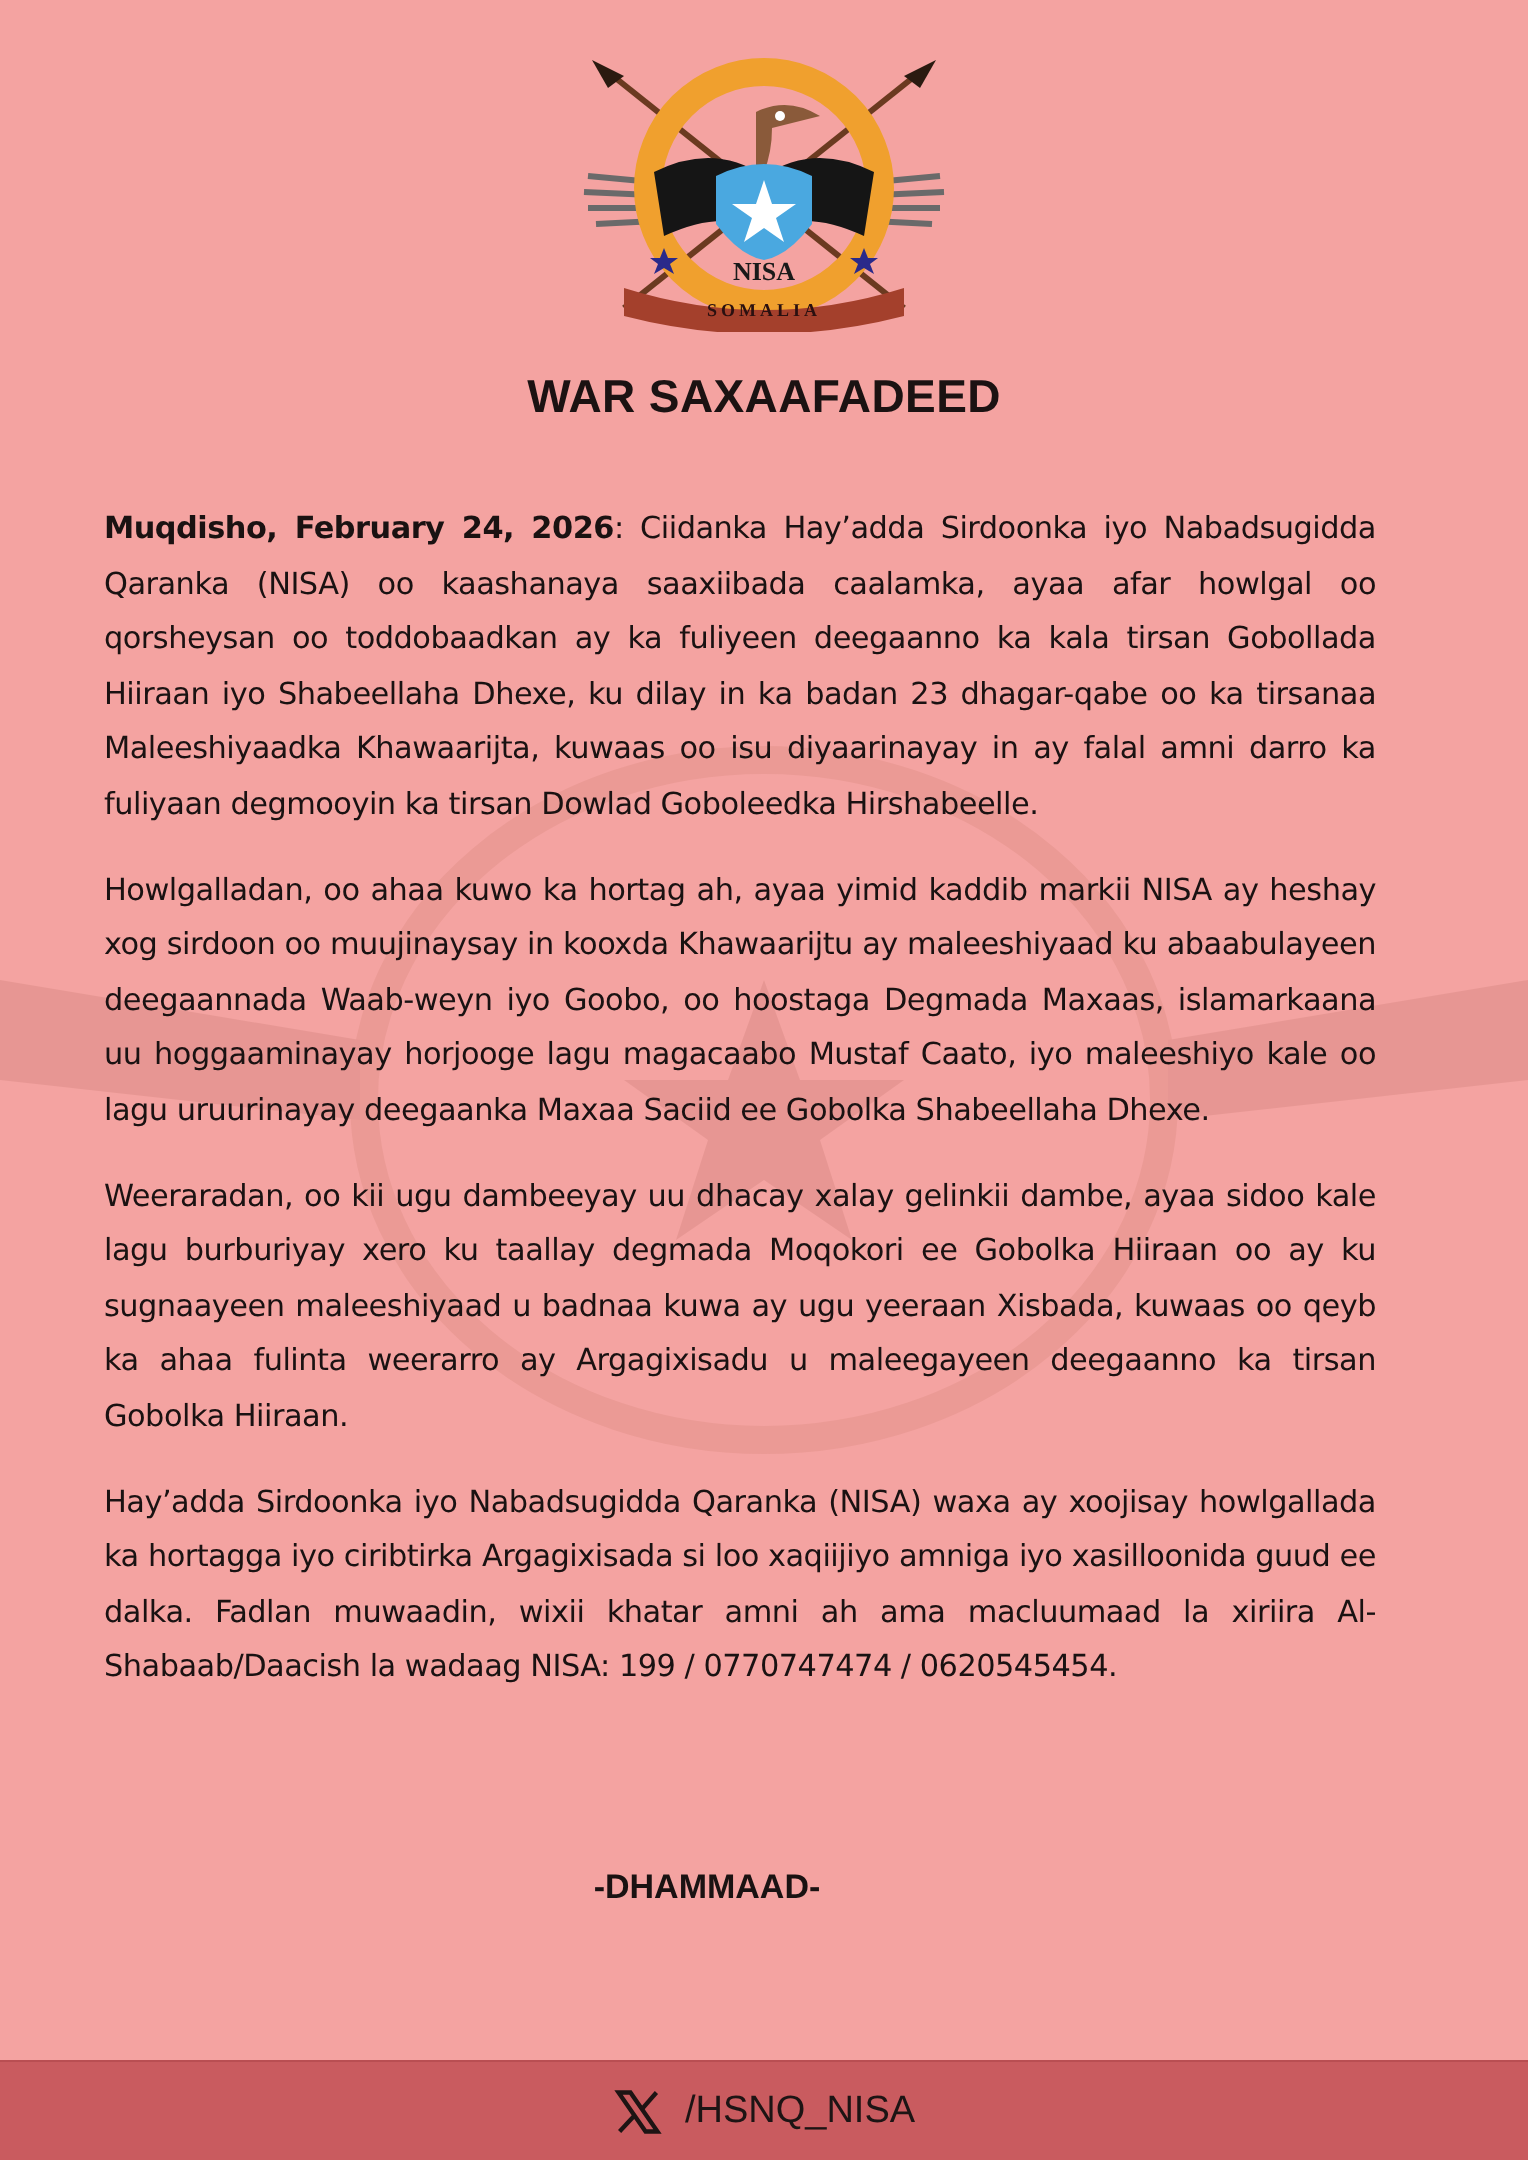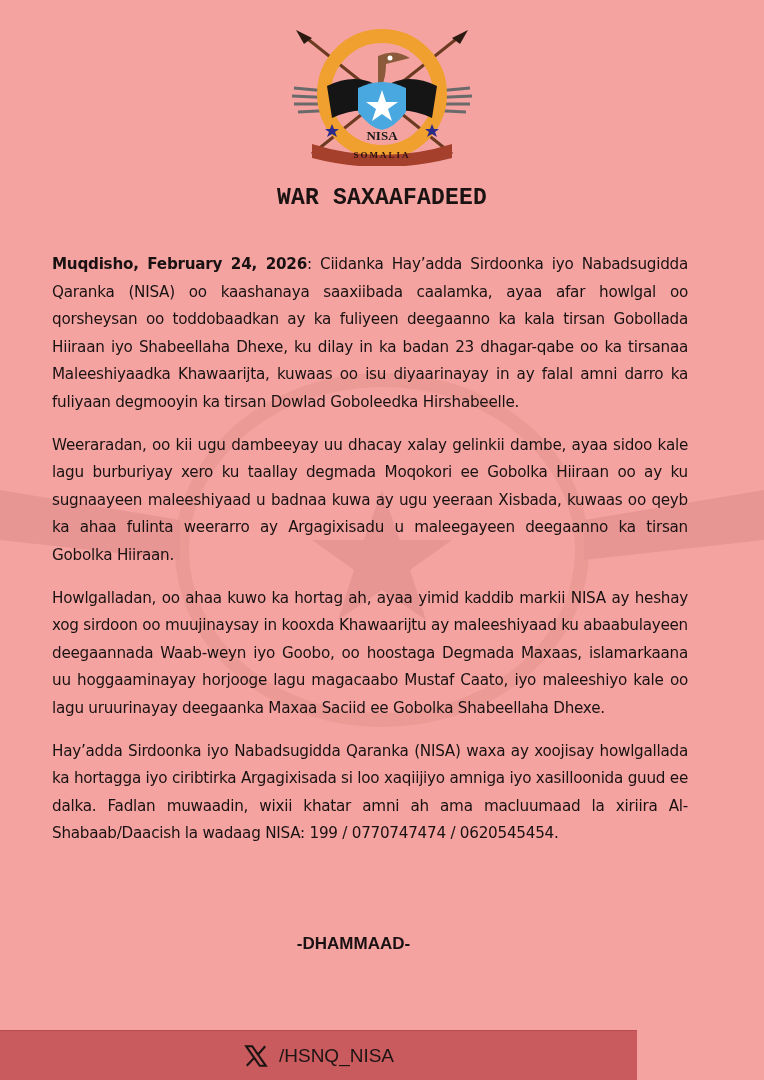--- a/index.html
+++ b/index.html
@@ -13,37 +13,37 @@
     .watermark {
       position: absolute; left: 0; top: 370px; width: 764px; height: 380px;
       opacity: 0.10; pointer-events: none;
     }
     .logo-wrap {
       position: absolute; left: 0; top: 26px; width: 764px;
       display: flex; justify-content: center;
     }
     .title {
       position: absolute; left: 0; top: 185px; width: 764px;
-      text-align: center; font-family: Liberation Mono, monospace;
+      text-align: center; font-family: Liberation Sans, sans-serif;
       font-weight: 700; font-size: 23px; color: #1b1212; letter-spacing: 0.2px;
     }
     .content {
       position: absolute; left: 52px; top: 251px; width: 636px;
       font-size: 15.2px; line-height: 27.6px; text-align: justify;
       letter-spacing: -0.25px;
     }
     .content p { margin: 0 0 15px 0; }
     .content .lead { font-weight: 700; }
     .closing {
       position: absolute; left: 0; top: 934px; width: 707px;
       text-align: center; font-family: "Liberation Sans", sans-serif;
       font-weight: 700; font-size: 17px;
     }
     .footer {
-      position: absolute; left: 0; top: 1030px; width: 637px; height: 50px;
+      position: absolute; left: 0; top: 1030px; width: 764px; height: 50px;
       background: #c95b5f;
       display: flex; align-items: center; justify-content: center; gap: 10px;
       border-top: 1px solid #b94e52;
     }
     .footer .x-icon { width: 26px; height: 26px; display: inline-block; }
     .footer .handle {
       font-family: "Liberation Sans", sans-serif; font-size: 19px; color: #1d1414;
     }
   </style>
 </head>
@@ -95,22 +95,22 @@
     <path d="M30 118 Q100 140 170 118 L170 132 Q100 150 30 132 Z" fill="#a4402c"></path>
     <text x="100" y="114" text-anchor="middle" font-family="Liberation Serif, serif" font-weight="700" font-size="13" fill="#1a1a1a">NISA</text>
     <text x="100" y="132" text-anchor="middle" font-family="Liberation Serif, serif" font-weight="700" font-size="9" fill="#2a1010" letter-spacing="2">SOMALIA</text>
   </svg>
 </div>
 
 <div class="title">WAR SAXAAFADEED</div>
 
 <div class="content">
   <p><span class="lead">Muqdisho, February 24, 2026</span><span>: Ciidanka Hay’adda Sirdoonka iyo Nabadsugidda Qaranka (NISA) oo kaashanaya saaxiibada caalamka, ayaa afar howlgal oo qorsheysan oo toddobaadkan ay ka fuliyeen deegaanno ka kala tirsan Gobollada Hiiraan iyo Shabeellaha Dhexe, ku dilay in ka badan 23 dhagar-qabe oo ka tirsanaa Maleeshiyaadka Khawaarijta, kuwaas oo isu diyaarinayay in ay falal amni darro ka fuliyaan degmooyin ka tirsan Dowlad Goboleedka Hirshabeelle.</span></p>
+  <p>Howlgalladan, oo ahaa kuwo ka hortag ah, ayaa yimid kaddib markii NISA ay heshay xog sirdoon oo muujinaysay in kooxda Khawaarijtu ay maleeshiyaad ku abaabulayeen deegaannada Waab-weyn iyo Goobo, oo hoostaga Degmada Maxaas, islamarkaana uu hoggaaminayay horjooge lagu magacaabo Mustaf Caato, iyo maleeshiyo kale oo lagu uruurinayay deegaanka Maxaa Saciid ee Gobolka Shabeellaha Dhexe.</p>
   <p>Weeraradan, oo kii ugu dambeeyay uu dhacay xalay gelinkii dambe, ayaa sidoo kale lagu burburiyay xero ku taallay degmada Moqokori ee Gobolka Hiiraan oo ay ku sugnaayeen maleeshiyaad u badnaa kuwa ay ugu yeeraan Xisbada, kuwaas oo qeyb ka ahaa fulinta weerarro ay Argagixisadu u maleegayeen deegaanno ka tirsan Gobolka Hiiraan.</p>
-  <p>Howlgalladan, oo ahaa kuwo ka hortag ah, ayaa yimid kaddib markii NISA ay heshay xog sirdoon oo muujinaysay in kooxda Khawaarijtu ay maleeshiyaad ku abaabulayeen deegaannada Waab-weyn iyo Goobo, oo hoostaga Degmada Maxaas, islamarkaana uu hoggaaminayay horjooge lagu magacaabo Mustaf Caato, iyo maleeshiyo kale oo lagu uruurinayay deegaanka Maxaa Saciid ee Gobolka Shabeellaha Dhexe.</p>
   <p>Hay’adda Sirdoonka iyo Nabadsugidda Qaranka (NISA) waxa ay xoojisay howlgallada ka hortagga iyo ciribtirka Argagixisada si loo xaqiijiyo amniga iyo xasilloonida guud ee dalka. Fadlan muwaadin, wixii khatar amni ah ama macluumaad la xiriira Al-Shabaab/Daacish la wadaag NISA: 199 / 0770747474 / 0620545454.</p>
 </div>
 
 <div class="closing">-DHAMMAAD-</div>
 
 <div class="footer">
   <svg class="x-icon" viewBox="0 0 24 24">
     <path d="M3 3 H8.5 L21 21 H15.5 Z" fill="none" stroke="#1d1414" stroke-width="2"></path>
     <line x1="20.5" y1="3" x2="13.5" y2="11" stroke="#1d1414" stroke-width="2"></line>
     <line x1="10.5" y1="13.5" x2="3.5" y2="21" stroke="#1d1414" stroke-width="2"></line>

